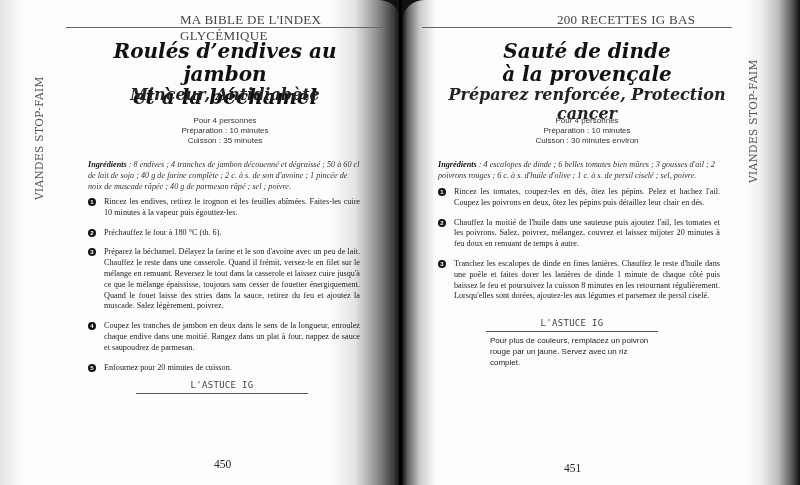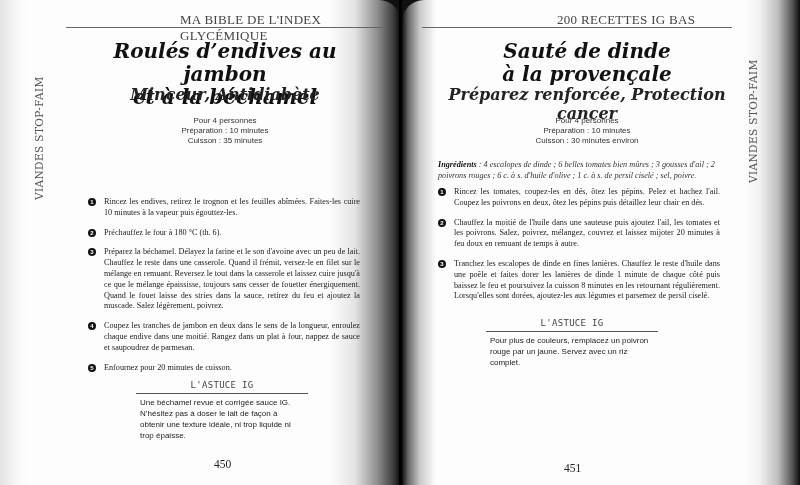--- a/index.html
+++ b/index.html
@@ -95,32 +95,32 @@
     <div>et à la béchamel</div>
   </div>
   <div class="subtitle" style="left:90px; width:270px; top:85px;">Minceur, Antidiabète</div>
 
   <div class="meta" style="left:120px; width:210px; top:116px;">
     <div>Pour 4 personnes</div>
     <div>Préparation : 10 minutes</div>
     <div>Cuisson : 35 minutes</div>
   </div>
 
+  <div class="ingredients" style="left:88px; width:272px; top:160px;"><b>Ingrédients</b><span> : 8 endives ; 4 tranches de jambon découenné et dégraissé ; 50 à 60 cl de lait de soja ; 40 g de farine complète ; 2 c. à s. de son d'avoine ; 1 pincée de noix de muscade râpée ; 40 g de parmesan râpé ; sel ; poivre.</span></div>
 
   <div class="steps" style="left:88px; width:272px; top:197px;">
     <div class="step"><span class="step-num">1</span><span>Rincez les endives, retirez le trognon et les feuilles abîmées. Faites-les cuire 10 minutes à la vapeur puis égouttez-les.</span></div>
     <div class="step"><span class="step-num">2</span><span>Préchauffez le four à 180 °C (th. 6).</span></div>
     <div class="step"><span class="step-num">3</span><span>Préparez la béchamel. Délayez la farine et le son d'avoine avec un peu de lait. Chauffez le reste dans une casserole. Quand il frémit, versez-le en filet sur le mélange en remuant. Reversez le tout dans la casserole et laissez cuire jusqu'à ce que le mélange épaississe, toujours sans cesser de fouetter énergiquement. Quand le fouet laisse des stries dans la sauce, retirez du feu et ajoutez la muscade. Salez légèrement, poivrez.</span></div>
     <div class="step"><span class="step-num">4</span><span>Coupez les tranches de jambon en deux dans le sens de la longueur, enroulez chaque endive dans une moitié. Rangez dans un plat à four, nappez de sauce et saupoudrez de parmesan.</span></div>
     <div class="step"><span class="step-num">5</span><span>Enfournez pour 20 minutes de cuisson.</span></div>
   </div>
 
   <div class="tip" style="left:136px; width:172px; top:380px;">
     <div class="tip-title">L'ASTUCE IG</div>
-    <div class="tip-body">Une béchamel revue et corrigée sauce IG. N’hésitez pas à doser le lait de façon à obtenir une texture idéale, ni trop liquide ni trop épaisse.</div>
   </div>
 
   <div class="page-num" style="left:214px; top:458px;">450</div>
 </div>
 
 <div class="gutter-line"></div>
 
 <div class="page page-right">
   <div class="running-head" style="left:132px;">200 recettes IG bas</div>
   <div class="head-rule" style="left:20px; width:310px;"></div>

